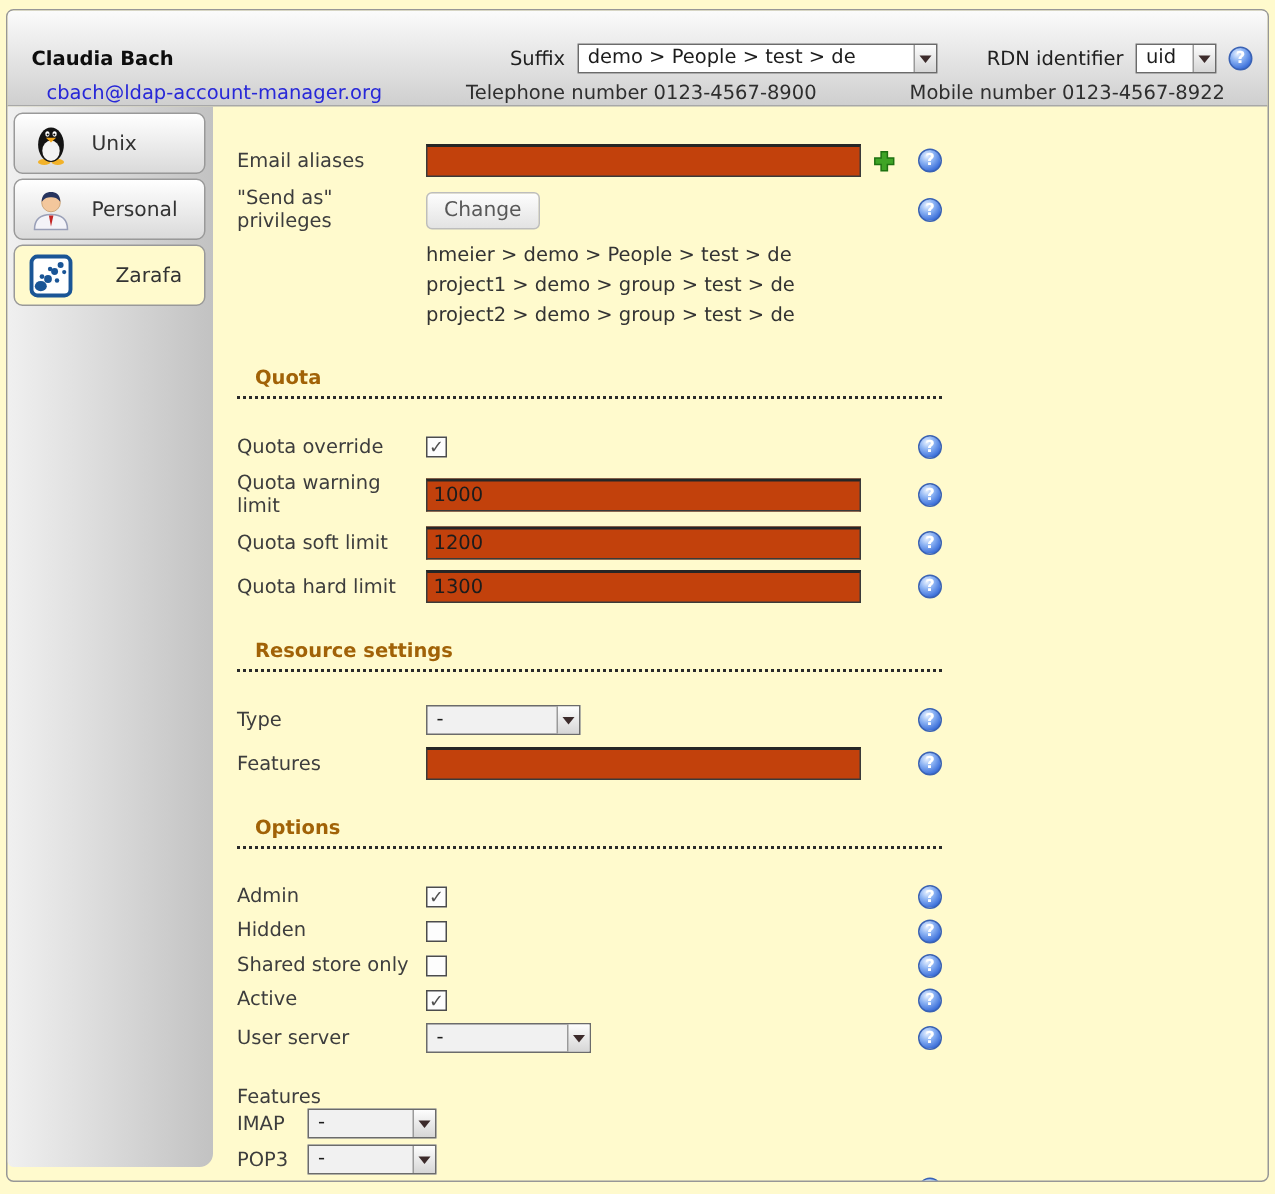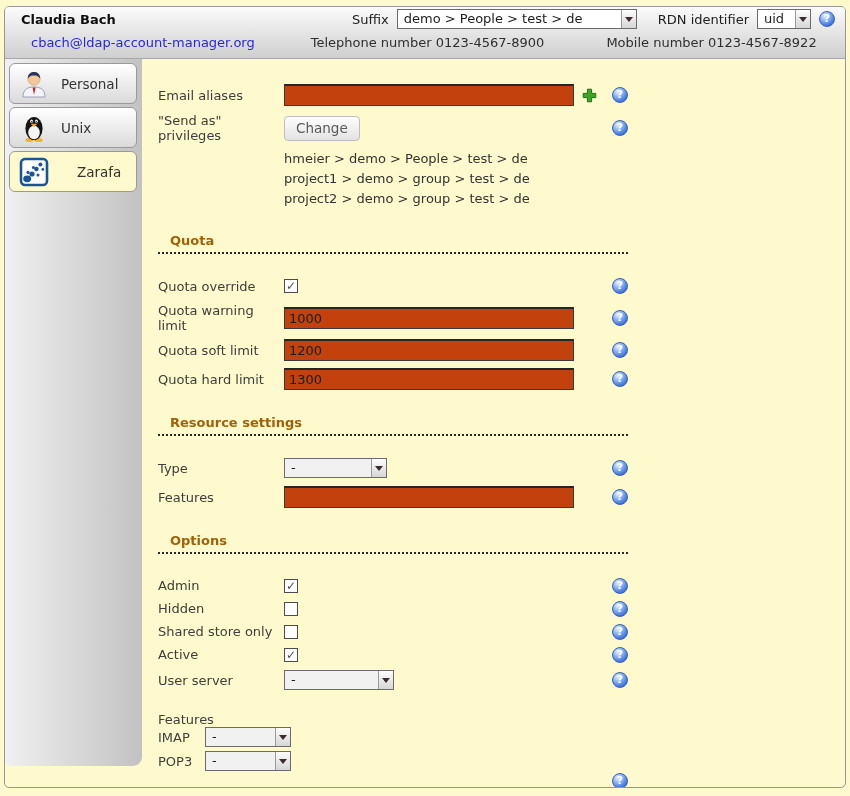--- a/index.html
+++ b/index.html
@@ -14,24 +14,24 @@
   .window {
     margin:6px 4px 0 4px;
     width:842px; height:782px;
     border:1px solid #979797;
     border-radius:5px;
     background:#FFFACD;
     overflow:hidden;
   }
   
   .header {
-    height:52px;
+    height:64px;
     background:linear-gradient(#fbfbfb,#cfcfcf);
     border-bottom:1px solid #a8a8a8;
-    padding-top:0;
+    padding-top:20px;
   }
   .header-row1 { display:flex; align-items:center; height:24px; padding:0 10px 0 16px; }
   .acct-name { font-weight:bold; color:#0d0d0d; }
   .header-right { margin-left:auto; display:flex; align-items:center; gap:8px; }
   .hlabel { color:#202020; }
   .header-row2 { display:flex; align-items:center; height:22px; padding-left:26px; }
   .email-link { color:#2727d8; text-decoration:none; }
   .phone { color:#2e2e2e; }
   .phone.tel { margin-left:56px; }
   .phone.mob { margin-left:62px; }
@@ -146,66 +146,66 @@
     <div class="header-row1">
       <span class="acct-name">Claudia Bach</span>
       <div class="header-right">
         <span class="hlabel">Suffix</span>
         <div class="select suffix-select">
           <span class="select-value">demo &gt; People &gt; test &gt; de</span>
           <span class="select-btn">
               <span class="tri"></span>
             </span>
         </div>
-        <span class="hlabel" style="margin-left:13px">RDN identifier</span>
+        <span class="hlabel" style="margin-left:25px">RDN identifier</span>
         <div class="select rdn-select">
           <span class="select-value">uid</span>
           <span class="select-btn">
               <span class="tri"></span>
             </span>
         </div>
         <span class="help-icon">?</span>
       </div>
     </div>
     <div class="header-row2">
       <a href="#" class="email-link">cbach@ldap-account-manager.org</a>
       <span class="phone tel">Telephone number 0123-4567-8900</span>
       <span class="phone mob">Mobile number 0123-4567-8922</span>
     </div>
   </div>
 
   <div class="main">
 
     <div class="sidebar">
-      <div class="tab">
-        <span class="tab-icon">
-          <svg width="30" height="30" viewBox="0 0 30 30">
-            <path d="M4 28 C4 20 9 18 15 18 C21 18 26 20 26 28 Z" fill="#f3f3f8" stroke="#9aa0b8" stroke-width="1"></path>
-            <path d="M13.6 18.6 L15 26 L16.6 18.6 Z" fill="#c42424"></path>
-            <circle cx="15" cy="10" r="6.2" fill="#f3c79c" stroke="#caa070" stroke-width="0.6"></circle>
-            <path d="M8.8 9.5 C8.8 4.5 12 3 15 3 C18 3 21.2 4.5 21.2 9.5 C19 6.8 17 6.4 15 6.5 C13 6.4 11 6.8 8.8 9.5 Z" fill="#27355f"></path>
-          </svg>
-        </span>
-        <span class="tab-label">Personal</span>
-      </div>
       <div class="tab">
         <span class="tab-icon">
           <svg width="30" height="30" viewBox="0 0 30 30">
             <ellipse cx="10.5" cy="27" rx="4.2" ry="2" fill="#f2b229"></ellipse>
             <ellipse cx="19.5" cy="27" rx="4.2" ry="2" fill="#f2b229"></ellipse>
             <ellipse cx="15" cy="15.5" rx="8.6" ry="11.5" fill="#141414"></ellipse>
             <ellipse cx="15" cy="19.5" rx="5.8" ry="6.8" fill="#f4f4f4"></ellipse>
             <ellipse cx="12.6" cy="8.3" rx="1.4" ry="1.8" fill="#fff"></ellipse>
             <circle cx="12.8" cy="8.7" r="0.7" fill="#000"></circle>
             <ellipse cx="17.4" cy="8.3" rx="1.4" ry="1.8" fill="#fff"></ellipse>
             <circle cx="17.2" cy="8.7" r="0.7" fill="#000"></circle>
             <path d="M11.6 10.8 L18.4 10.8 L15 14 Z" fill="#f2a71d"></path>
           </svg>
         </span>
         <span class="tab-label">Unix</span>
+      </div>
+      <div class="tab">
+        <span class="tab-icon">
+          <svg width="30" height="30" viewBox="0 0 30 30">
+            <path d="M4 28 C4 20 9 18 15 18 C21 18 26 20 26 28 Z" fill="#f3f3f8" stroke="#9aa0b8" stroke-width="1"></path>
+            <path d="M13.6 18.6 L15 26 L16.6 18.6 Z" fill="#c42424"></path>
+            <circle cx="15" cy="10" r="6.2" fill="#f3c79c" stroke="#caa070" stroke-width="0.6"></circle>
+            <path d="M8.8 9.5 C8.8 4.5 12 3 15 3 C18 3 21.2 4.5 21.2 9.5 C19 6.8 17 6.4 15 6.5 C13 6.4 11 6.8 8.8 9.5 Z" fill="#27355f"></path>
+          </svg>
+        </span>
+        <span class="tab-label">Personal</span>
       </div>
       <div class="tab active">
         <span class="tab-icon">
           <svg width="30" height="30" viewBox="0 0 30 30">
             <rect x="2" y="2" width="26" height="26" rx="4" fill="#ffffff" stroke="#1a5596" stroke-width="2.6"></rect>
             <g fill="#1a5596">
               <ellipse cx="8.2" cy="21.8" rx="4" ry="3.4"></ellipse>
               <circle cx="13" cy="17" r="2.6"></circle>
               <circle cx="17.4" cy="12" r="2.3"></circle>
               <circle cx="21.4" cy="7.6" r="2"></circle>

